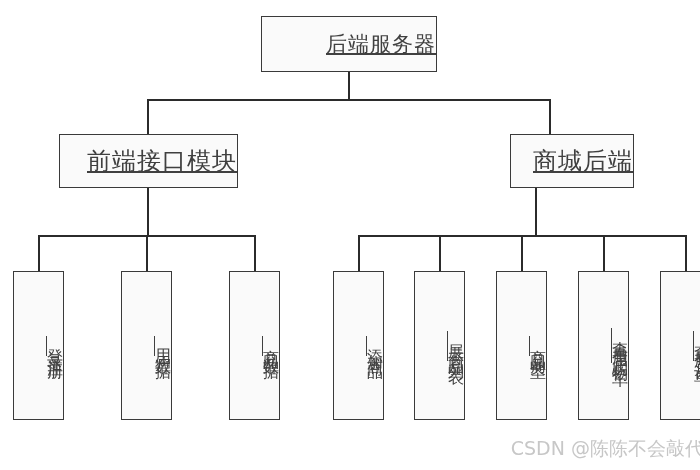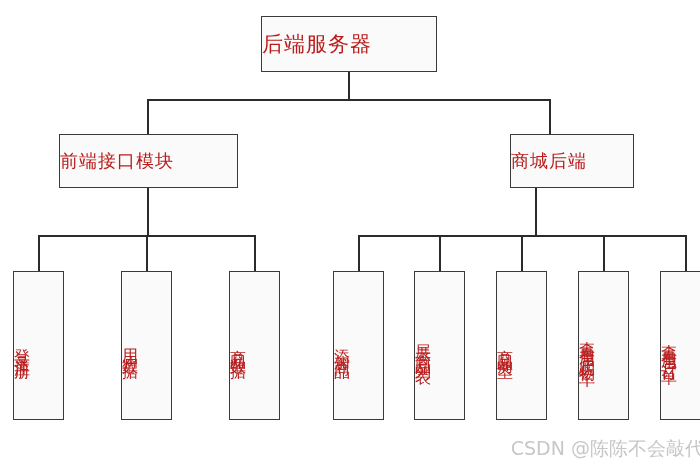--- a/index.html
+++ b/index.html
@@ -19,30 +19,31 @@
     overflow: hidden;
   }
   
   .node {
     position: absolute;
     box-sizing: border-box;
     background: #fafafa;
     border: 1.6px solid #3a3a3a;
     display: flex;
     align-items: center;
-    justify-content: flex-start;
-    color: #b91c1c;
+    justify-content: flex-end;
+    color: #404040;
     z-index: 3;
+    text-decoration: underline;
   }
   .node.root {
     font-size: 21px;
     letter-spacing: 1px;
   }
   .node.level2 {
-    font-size: 18px;
+    font-size: 24px;
     letter-spacing: 1px;
   }
   .node.leaf {
     font-size: 16px;
   }
   .node.leaf .vtext {
     writing-mode: vertical-rl;
     text-orientation: upright;
     letter-spacing: 5px;
     line-height: 1;

